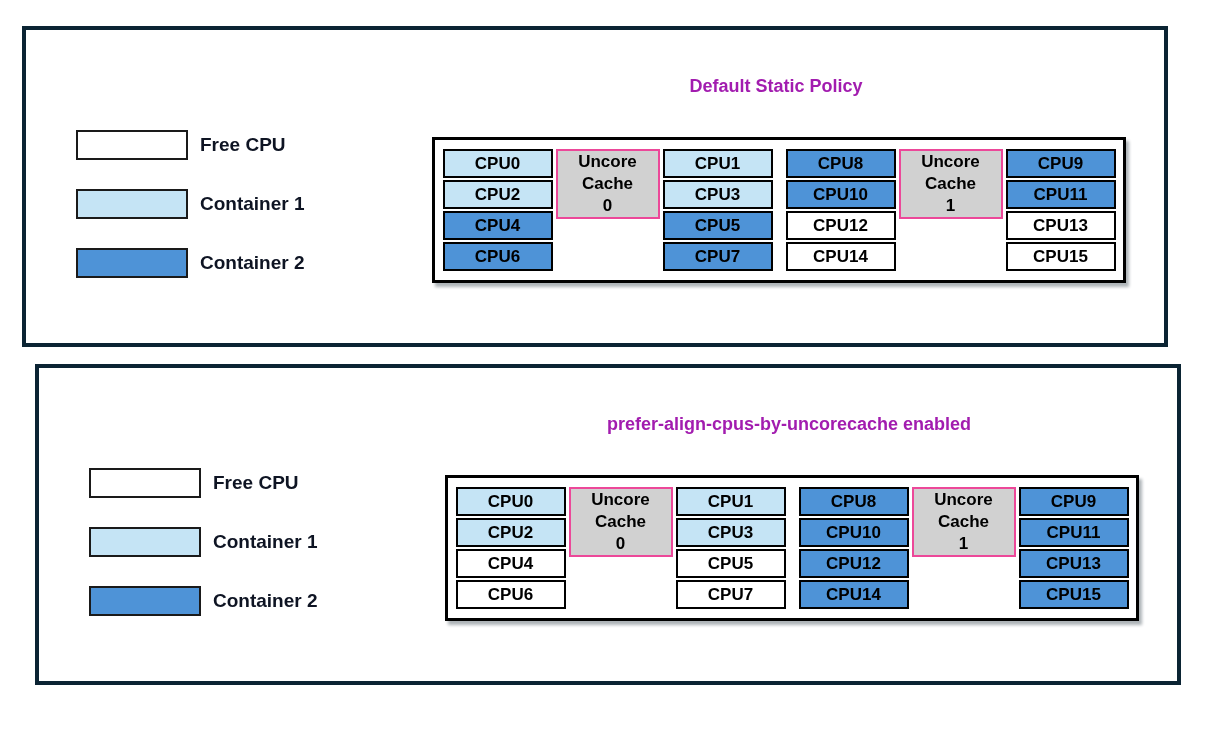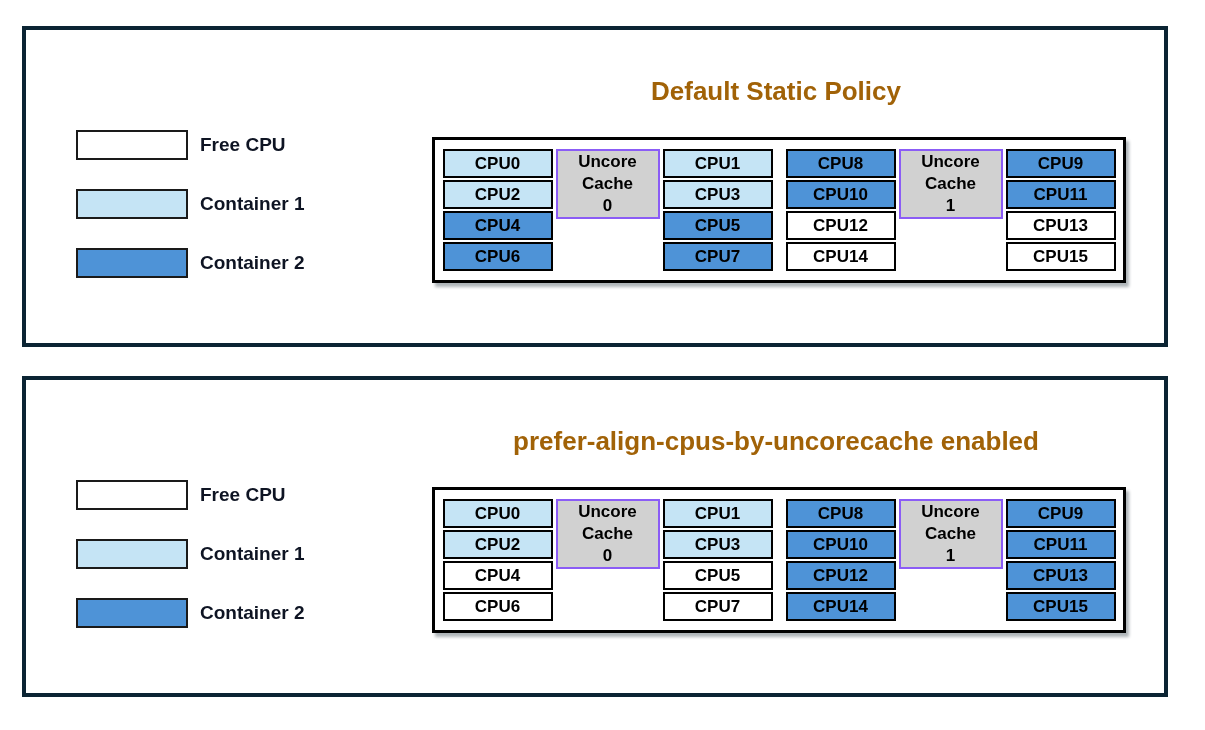--- a/index.html
+++ b/index.html
@@ -12,31 +12,31 @@
   }
   .panel{
     position:absolute;
     left:22px;
     width:1138px;
     height:313px;
     border:4px solid #0b2433;
     background:#ffffff;
   }
   #panel0{top:26px;}
-  #panel1{top:376px;}
+  #panel1{top:364px;margin-left:13px;}
 
   .panel-title{
     position:absolute;
     left:400px;top:46px;
     width:700px;
     margin:0;
     text-align:center;
-    font-size:26px;
-    font-weight:bold;
-    color:#a16207;
+    font-size:18px;
+    font-weight:bold;
+    color:#a21caf;
     letter-spacing:0px;
     white-space:nowrap;
   }
 
   .legend{
     position:absolute;
     left:50px;top:100px;
     display:flex;
     flex-direction:column;
     gap:29px;
@@ -85,21 +85,21 @@
     border:2px solid #000000;
     display:flex;
     align-items:center;
     justify-content:center;
     font-size:17px;
     font-weight:bold;
     color:#000000;
   }
   .cache-block{
     width:100px;
-    border:2px solid #8b5cf6;
+    border:2px solid #ec4899;
     display:flex;
     flex-direction:column;
     align-items:center;
     justify-content:center;
     font-size:17px;
     font-weight:bold;
     line-height:1.3;
     color:#000000;
   }
 </style>

